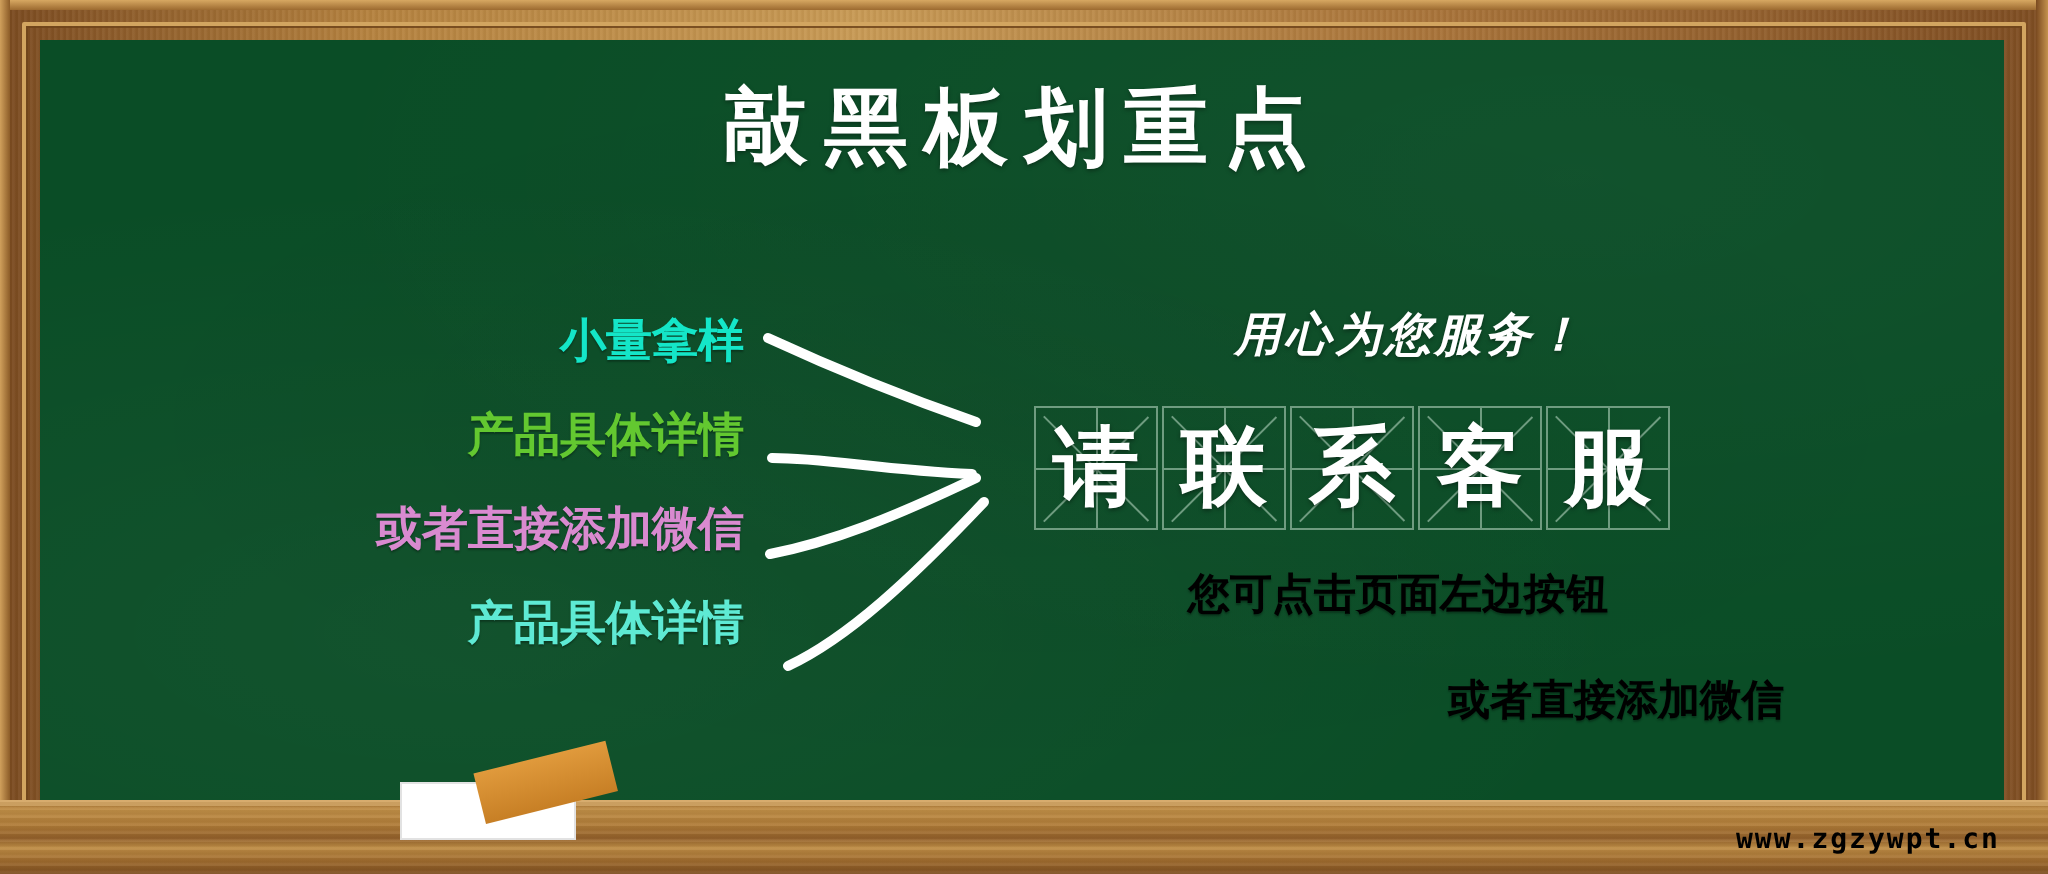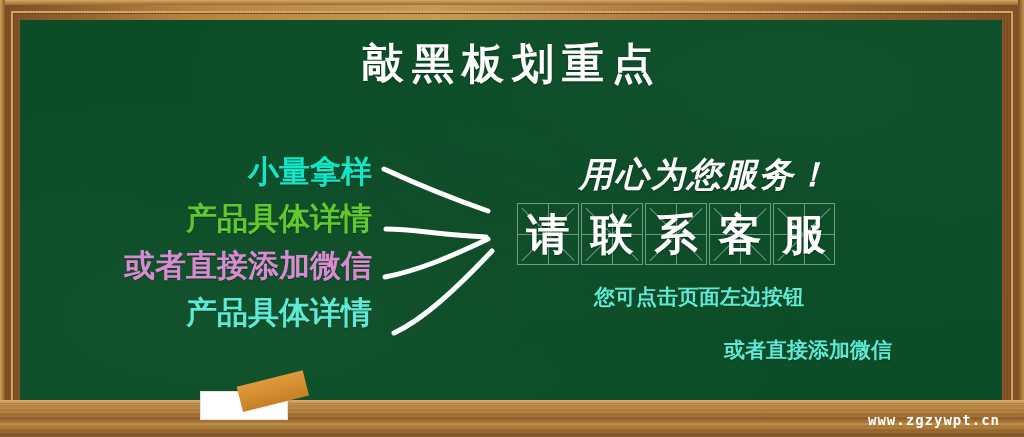--- a/index.html
+++ b/index.html
@@ -93,40 +93,40 @@
     white-space:nowrap;
   }
 
   
   .left-list{
     position:absolute;
     left:110px;top:148px;width:262px;
     text-align:right;
   }
   .left-item{
-    font-size:31px;
+    font-size:23px;
     font-weight:bold;
     line-height:47px;
     white-space:nowrap;
     text-shadow:0 1px 1px rgba(0,0,0,.30);
   }
 
   
   .arrows{
     position:absolute;left:380px;top:155px;
     width:140px;height:190px;
   }
 
   
   .slogan{
     position:absolute;
     left:540px;top:152px;width:330px;
     text-align:center;
     color:#ffffff;
-    font-size:34px;
+    font-size:23px;
     font-weight:bold;
     font-style:italic;
     letter-spacing:2px;
     white-space:nowrap;
     text-shadow:0 1px 2px rgba(0,0,0,.35);
   }
 
   .grid-row{
     position:absolute;
     left:517px;top:203px;
@@ -152,33 +152,33 @@
   .grid-cell .gc{
     position:absolute;inset:0;
     display:flex;align-items:center;justify-content:center;
     color:#ffffff;font-size:43px;font-weight:bold;
     line-height:1;
     text-shadow:0 1px 2px rgba(0,0,0,.4);
   }
 
   .note{
     position:absolute;
-    color:#5eead4;
+    color:#000000;
     font-size:21px;
     font-weight:bold;
     white-space:nowrap;
     text-shadow:0 1px 1px rgba(0,0,0,.3);
   }
   .note-1{left:594px;top:283px;}
   .note-2{left:724px;top:336px;}
 
   
   .watermark{
     position:absolute;right:24px;bottom:9px;
-    color:#ffffff;
+    color:#000000;
     font-family:"DejaVu Sans Mono","Liberation Mono",monospace;
     font-size:14px;
     font-weight:bold;
     letter-spacing:1px;
     white-space:nowrap;
   }
 
   
   .chalk-stick{
     position:absolute;

